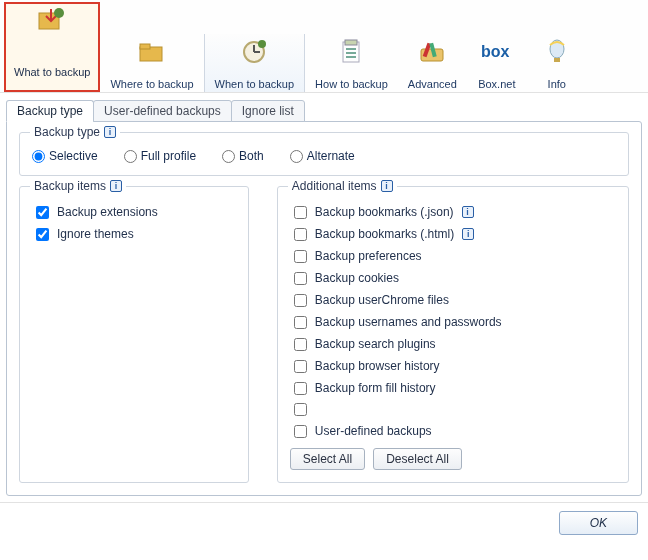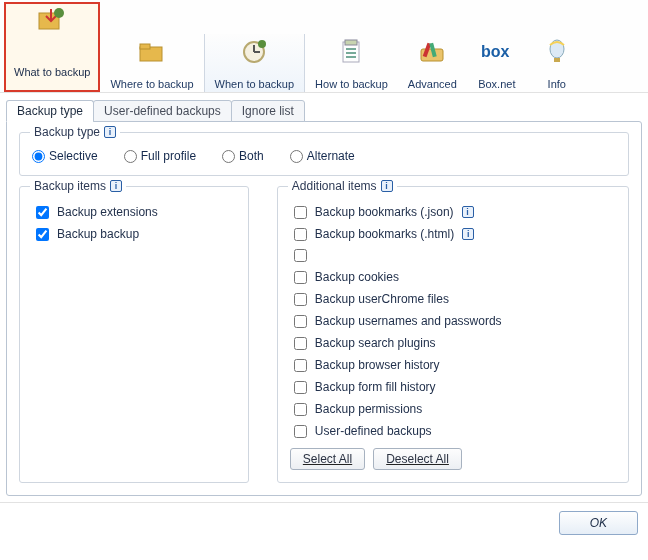--- a/index.html
+++ b/index.html
@@ -102,21 +102,21 @@
     border-radius:2px;
     font-weight:bold;
     background:#e9f1fb;
   }
   .radio-row { display:flex; gap:26px; margin-top:6px; align-items:center; color:#14294d;}
   .radio-row label { display:flex; align-items:center; gap:4px; cursor:pointer;}
   .columns { display:flex; gap:28px; }
   .col { flex:1; border:1px solid #cfd6df; border-radius:3px; padding:14px 12px 12px 12px; position:relative;}
   .chk-row { display:flex; align-items:center; gap:8px; padding:4px 4px; color:#23324d; cursor:pointer;}
   .chk-row input[type=checkbox]{width:13px;height:13px;margin:0;}
-  .btn-row { display:flex; gap:8px; margin-top:6px;text-decoration:underline;}
+  .btn-row { display:flex; gap:8px; margin-top:6px;}
   .btn {
     padding:3px 12px;
     border:1px solid #a7b2c0;
     border-radius:3px;
     background:linear-gradient(#fdfdfd,#eceff3);
     cursor:pointer;
     font-size:12px;
     color:#2b3242;
   }
   .footer {
@@ -251,21 +251,21 @@
         <span>Backup items</span>
         <span class="info-icon">i</span>
       </div>
       <div id="backup-items-list">
           <label class="chk-row">
             <input type="checkbox" checked="" style="">
             <span>Backup extensions</span>
           </label>
           <label class="chk-row">
             <input type="checkbox" checked="" style="">
-            <span>Backup backup</span>
+            <span>Ignore themes</span>
           </label>
         </div>
     </div>
 
     <div class="col" style="flex:1.6">
       <div class="legend">
         <span>Additional items</span>
         <span class="info-icon">i</span>
       </div>
       <div id="additional-items-list">
@@ -274,20 +274,21 @@
             <span>Backup bookmarks (.json)</span>
             <span class="info-icon">i</span>
           </label>
           <label class="chk-row">
             <input type="checkbox" style="">
             <span>Backup bookmarks (.html)</span>
             <span class="info-icon">i</span>
           </label>
           <label class="chk-row">
             <input type="checkbox" style="">
+            <span>Backup preferences</span>
           </label>
           <label class="chk-row">
             <input type="checkbox" style="">
             <span>Backup cookies</span>
           </label>
           <label class="chk-row">
             <input type="checkbox" style="">
             <span>Backup userChrome files</span>
           </label>
           <label class="chk-row">
@@ -301,21 +302,20 @@
           <label class="chk-row">
             <input type="checkbox" style="">
             <span>Backup browser history</span>
           </label>
           <label class="chk-row">
             <input type="checkbox" style="">
             <span>Backup form fill history</span>
           </label>
           <label class="chk-row">
             <input type="checkbox" style="">
-            <span>Backup permissions</span>
           </label>
           <label class="chk-row">
             <input type="checkbox" style="">
             <span>User-defined backups</span>
           </label>
         </div>
       <div class="btn-row">
         <button class="btn">Select All</button>
         <button class="btn">Deselect All</button>
       </div>

